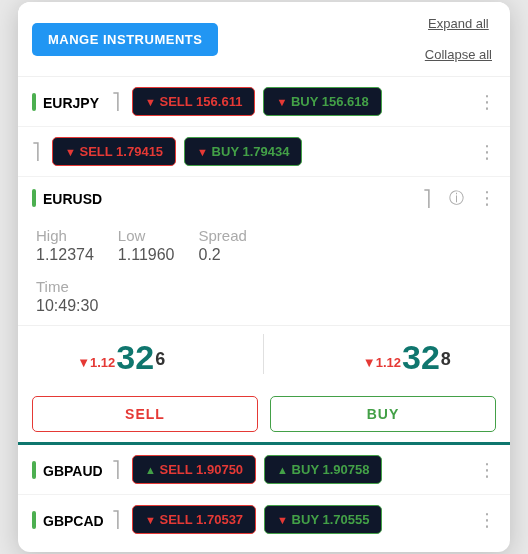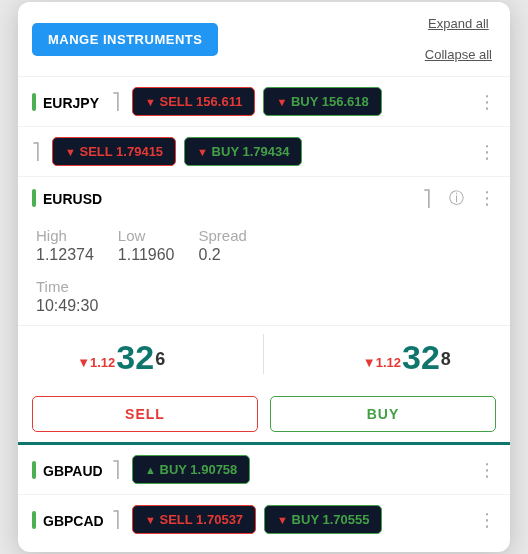--- a/index.html
+++ b/index.html
@@ -304,20 +304,24 @@
       <button class="expanded-buy">BUY</button>
     </div>
   </div>
 
   <div class="instrument-row">
     <span class="instrument-name">
       <span class="instrument-indicator"></span>
       <span>GBPAUD</span>
     </span>
     <span class="chart-icon">⎤</span>
+    <button class="sell-btn">
+      <span class="arrow-up">▲</span>
+      SELL <span>1.90750</span>
+    </button>
     <button class="buy-btn">
       <span class="arrow-up">▲</span>
       BUY <span>1.90758</span>
     </button>
     <span class="more-icon">⋮</span>
   </div>
 
   <div class="instrument-row" style="border-bottom:none;">
     <span class="instrument-name">
       <span class="instrument-indicator"></span>

